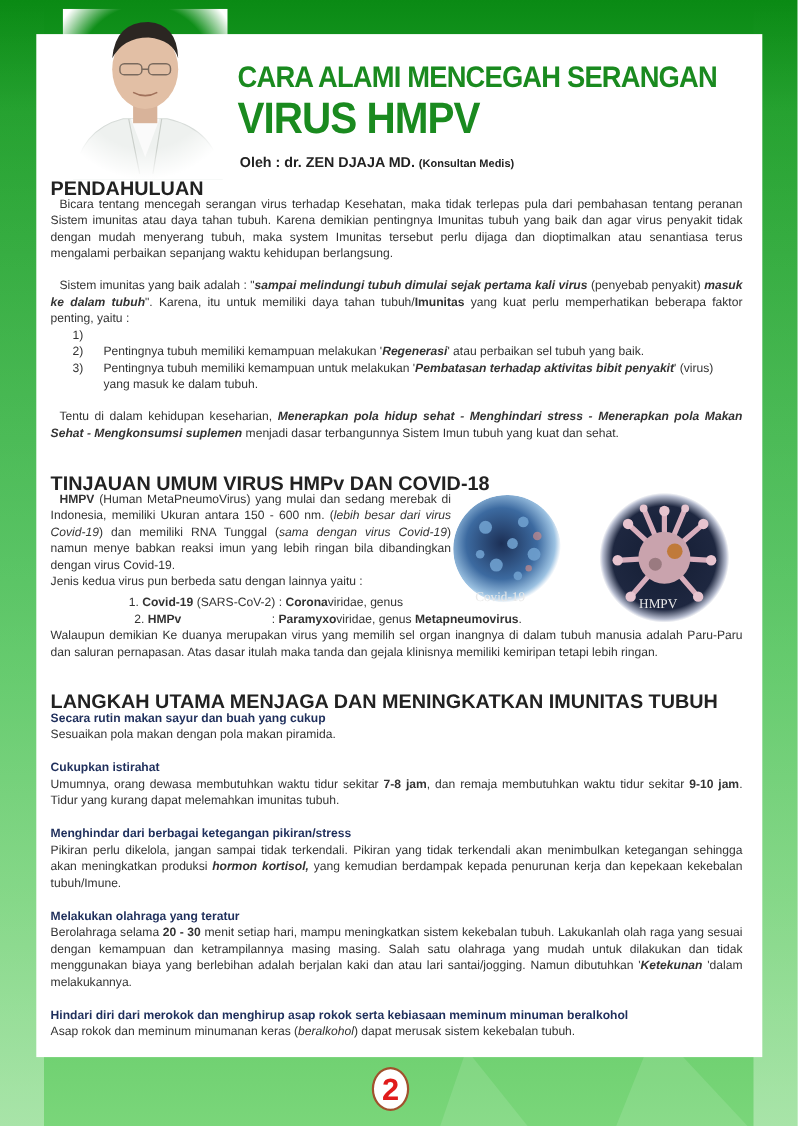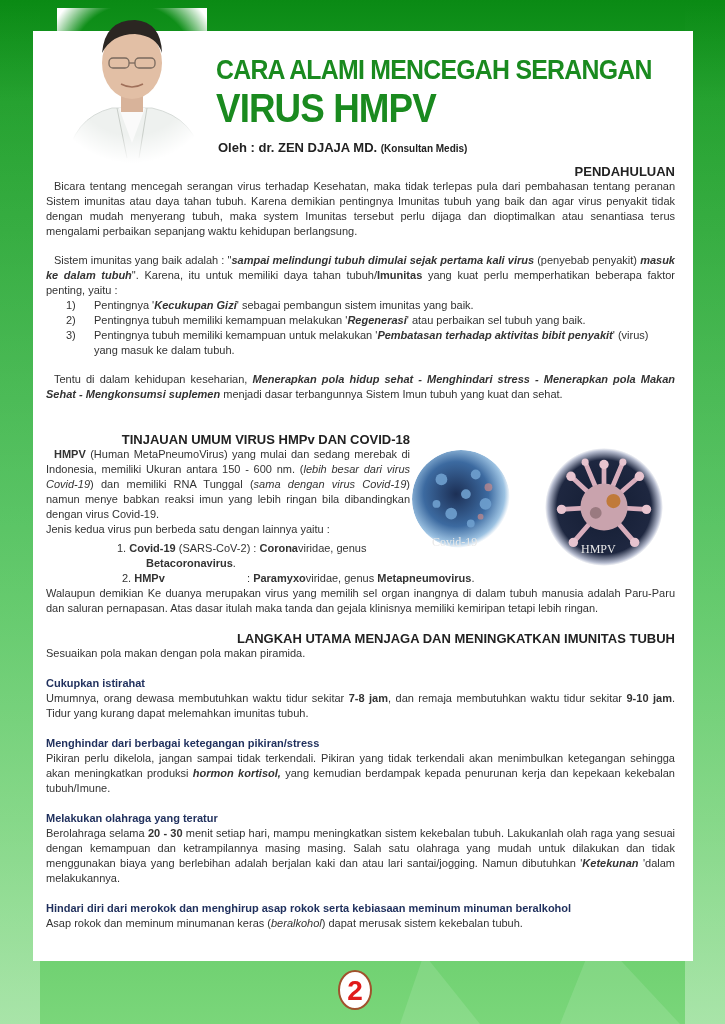--- a/index.html
+++ b/index.html
@@ -41,21 +41,21 @@
   }
   .byline {
     position: absolute; left: 218px; top: 140px;
     font-size: 13px; font-weight: bold; color: #222;
   }
   .byline .note { font-size: 10px; }
   .content {
     position: absolute; left: 46px; right: 50px;
     font-family: "Liberation Sans", sans-serif; font-size: 11px; color: #333; line-height: 15px;
   }
-  .h-main { font-weight: bold; font-size: 13px; color: #222; text-align: right; }
+  .h-main { font-weight: bold; font-size: 18px; color: #222; }
   .h-sub { font-weight: bold; color: #1f2f5c; }
   p.j { text-align: justify; }
   .indent { text-indent: 8px; }
   ol.factors { list-style: none; margin-left: 20px; }
   ol.factors li { display: flex; }
   ol.factors li .n { width: 28px; flex: none; }
   .virus-img {
     position: absolute; border-radius: 50%;
   }
   .virus-cap {
@@ -105,42 +105,40 @@
   <span class="note">(Konsultan Medis)</span>
 </div>
 
 <div class="content" style="top:164px;">
   <div class="h-main">PENDAHULUAN</div>
   <p class="j indent">Bicara tentang mencegah serangan virus terhadap Kesehatan, maka tidak terlepas pula dari pembahasan tentang peranan Sistem imunitas atau daya tahan tubuh.  Karena demikian pentingnya Imunitas tubuh yang  baik dan agar  virus penyakit tidak dengan mudah menyerang tubuh, maka system Imunitas tersebut perlu dijaga dan dioptimalkan atau senantiasa terus mengalami perbaikan sepanjang waktu kehidupan berlangsung.</p>
   <p class="j indent" style="margin-top:14px;"><span>Sistem imunitas yang baik adalah : "</span><b><i>sampai melindungi tubuh dimulai sejak pertama kali virus</i></b><span> (penyebab penyakit) </span><b><i>masuk ke dalam tubuh</i></b><span>". Karena, itu untuk memiliki daya tahan tubuh/</span><b>Imunitas</b><span> yang kuat perlu memperhatikan beberapa faktor penting, yaitu :</span></p>
   <ol class="factors">
     <li>
         <span class="n">1)</span>
-        <span><span>Pentingnya '</span><b><i>Kecukupan Gizi</i></b><span>' sebagai pembangun sistem imunitas yang baik.</span></span>
       </li>
     <li>
         <span class="n">2)</span>
         <span><span>Pentingnya tubuh memiliki kemampuan melakukan '</span><b><i>Regenerasi</i></b><span>' atau perbaikan sel tubuh yang baik.</span></span>
       </li>
     <li>
         <span class="n">3)</span>
         <span><span>Pentingnya tubuh memiliki kemampuan untuk melakukan '</span><b><i>Pembatasan terhadap aktivitas bibit penyakit</i></b><span>' (virus) yang masuk ke dalam tubuh.</span></span>
       </li>
   </ol>
   <p class="j indent" style="margin-top:14px;"><span>Tentu di dalam kehidupan keseharian,  </span><b><i>Menerapkan pola hidup sehat - Menghindari stress - Menerapkan pola Makan Sehat - Mengkonsumsi suplemen</i></b><span> menjadi dasar terbangunnya Sistem Imun tubuh yang kuat dan sehat.</span></p>
 </div>
 
 <div class="content" style="top:432px; right:315px;">
   <div class="h-main" style="white-space:nowrap;">TINJAUAN UMUM VIRUS HMPv DAN COVID-18</div>
   <p class="j indent"><b>HMPV</b><b style="font-weight:normal;"> (Human MetaPneumoVirus)</b><span> yang mulai dan sedang merebak di Indonesia, memiliki Ukuran antara 150 - 600 nm. (</span><i>lebih besar dari virus Covid-19</i><span>) dan memiliki RNA Tunggal (</span><i>sama dengan virus Covid-19</i><span>) namun menye babkan reaksi imun yang lebih ringan bila dibandingkan dengan virus Covid-19.</span></p>
   <p>Jenis kedua virus pun berbeda satu dengan lainnya yaitu :</p>
 </div>
 <div class="content" style="top:541px;">
   <div style="margin-left:71px;"><span>1.</span> <b>Covid-19</b><span> (SARS-CoV-2)  : </span><b>Corona</b><span>viridae,  genus</span></div>
-  <div style="margin-left:100px;"><b>Betacoronavirus</b>.</div>
   <div style="margin-left:76px; display:flex;">
       <span style="width:125px;"><span>2.</span> <b>HMPv</b></span>
       <span><span>: </span><b>Paramyxo</b><span>viridae, genus </span><b>Metapneumovirus</b>.</span>
     </div>
   <p class="j">Walaupun demikian Ke duanya merupakan virus yang memilih sel organ inangnya di dalam tubuh manusia adalah Paru-Paru dan saluran pernapasan.  Atas dasar itulah maka tanda dan gejala klinisnya memiliki kemiripan tetapi lebih ringan.</p>
 </div>
 
 <svg class="virus-img" style="left:412px; top:450px; width:98px; height:98px;" viewBox="0 0 100 100">
   <defs>
     <radialGradient id="cov" cx="45%" cy="45%" r="55%">
@@ -200,20 +198,21 @@
       <circle cx="34" cy="12" r="3"></circle>
   </g>
   <circle cx="50" cy="50" r="20" fill="#c9a3ad"></circle>
   <circle cx="58" cy="45" r="6" fill="#c07a3a"></circle>
   <circle cx="43" cy="55" r="5" fill="#9a7a80"></circle>
 </svg>
 <div class="virus-cap" style="left:581px; top:542px;">HMPV</div>
 
 <div class="content" style="top:631px;">
   <div class="h-main">LANGKAH UTAMA MENJAGA DAN MENINGKATKAN IMUNITAS TUBUH</div>
+  <div class="h-sub">Secara rutin makan sayur dan buah yang cukup</div>
   <p>Sesuaikan pola makan dengan pola makan piramida.</p>
 
   <div class="h-sub" style="margin-top:15px;">Cukupkan istirahat</div>
   <p class="j"><span>Umumnya, orang dewasa membutuhkan waktu tidur sekitar </span><b>7-8 jam</b><span>, dan remaja membutuhkan waktu tidur sekitar </span><b>9-10 jam</b><span>. Tidur yang kurang dapat melemahkan imunitas tubuh.</span></p>
 
   <div class="h-sub" style="margin-top:15px;">Menghindar dari berbagai ketegangan pikiran/stress</div>
   <p class="j"><span>Pikiran perlu dikelola, jangan sampai tidak terkendali. Pikiran yang tidak terkendali akan menimbulkan ketegangan sehingga akan meningkatkan produksi </span><b><i>hormon kortisol,</i></b><span> yang kemudian  berdampak kepada penurunan kerja dan kepekaan kekebalan tubuh/Imune.</span></p>
 
   <div class="h-sub" style="margin-top:15px;">Melakukan olahraga yang teratur</div>
   <p class="j"><span>Berolahraga selama </span><b>20 - 30</b><span> menit setiap hari, mampu meningkatkan sistem kekebalan tubuh. Lakukanlah olah raga yang sesuai dengan kemampuan dan ketrampilannya masing masing. Salah satu olahraga yang mudah untuk dilakukan dan tidak menggunakan biaya yang berlebihan adalah berjalan kaki dan atau lari santai/jogging. Namun dibutuhkan '</span><b><i>Ketekunan</i></b><span> 'dalam melakukannya.</span></p>

